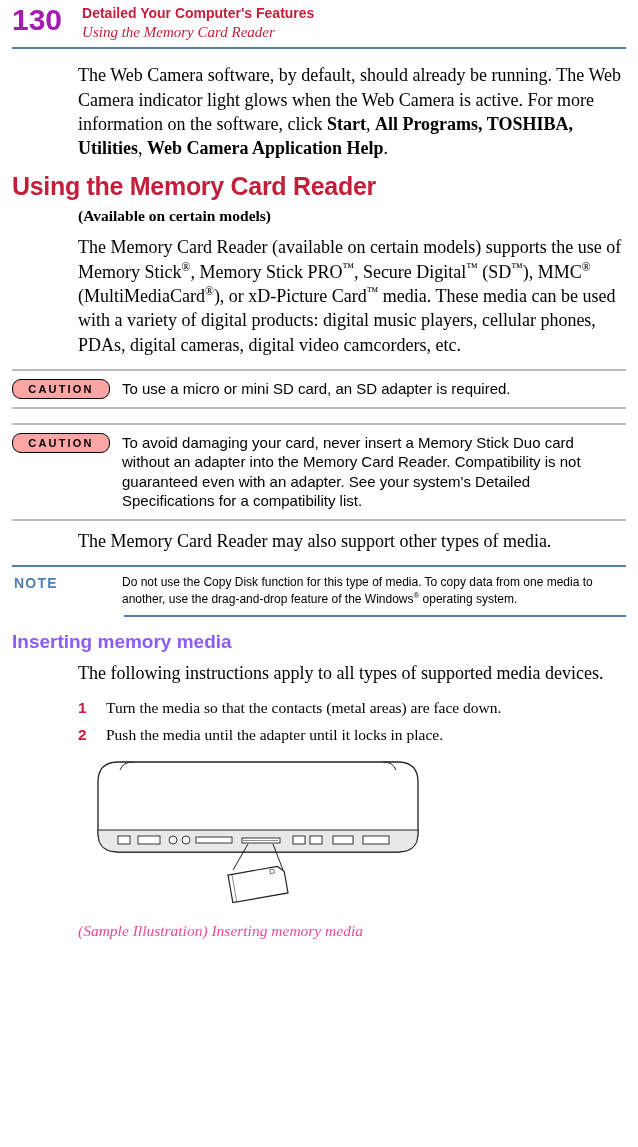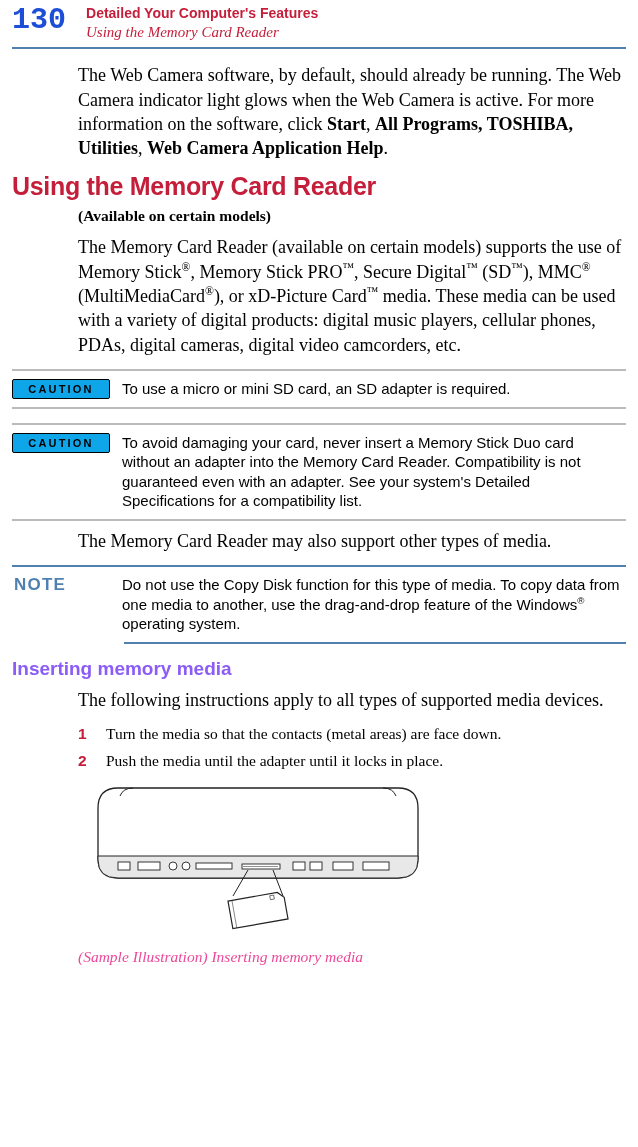--- a/index.html
+++ b/index.html
@@ -12,24 +12,24 @@
   }
   .page {
     padding: 0 12px 20px 12px;
   }
   .header-row {
     display: flex;
     align-items: flex-start;
     margin-top: 5px;
   }
   .page-number {
-    font-family: Liberation Mono, monospace;
+    font-family: Liberation Sans, sans-serif;
     font-size: 30px;
     font-weight: bold;
-    color: #1d4ed8;
+    color: #a21caf;
     margin-right: 20px;
     line-height: 1;
     text-align: center;
   }
   .header-titles {
     display: flex;
     flex-direction: column;
     font-size: 14px;
     color: #c41e3a;
     line-height: 1.25;
@@ -73,56 +73,56 @@
   .bold {
     font-weight: bold;
   }
   .caution-row {
     display: flex;
     align-items: flex-start;
     margin: 0 0 0 0;
   }
   .caution-badge {
     display: inline-block;
-    background: #0ea5e9;
+    background: #fca5a5;
     color: #000;
     font-family: Arial, Helvetica, sans-serif;
     font-weight: bold;
     font-size: 11px;
     letter-spacing: 2.2px;
     padding: 3px 4px;
     border: 1px solid #000;
-    border-radius: 2px;
+    border-radius: 9px;
     margin-right: 12px;
     min-width: 88px;
     text-align: center;
   }
   .caution-text {
     font-family: Arial, Helvetica, sans-serif;
     font-size: 15px;
     line-height: 1.3;
     flex: 1;
     margin-right: 4px;
   }
   .note-row {
     display: flex;
     align-items: flex-start;
     margin: 4px 0 4px 2px;
   }
   .note-label {
     font-family: Arial, Helvetica, sans-serif;
     font-weight: bold;
-    font-size: 17px;
+    font-size: 14px;
     color: #5080b0;
     letter-spacing: 1.2px;
     min-width: 108px;
   }
   .note-text {
     font-family: Arial, Helvetica, sans-serif;
-    font-size: 15px;
+    font-size: 12px;
     line-height: 1.3;
     flex: 1;
     margin-right: 4px;
   }
   .hr-thin {
     border: none;
     border-top: 2px solid #5080b0;
     margin: 8px 0;
   }
   .hr-gray {

